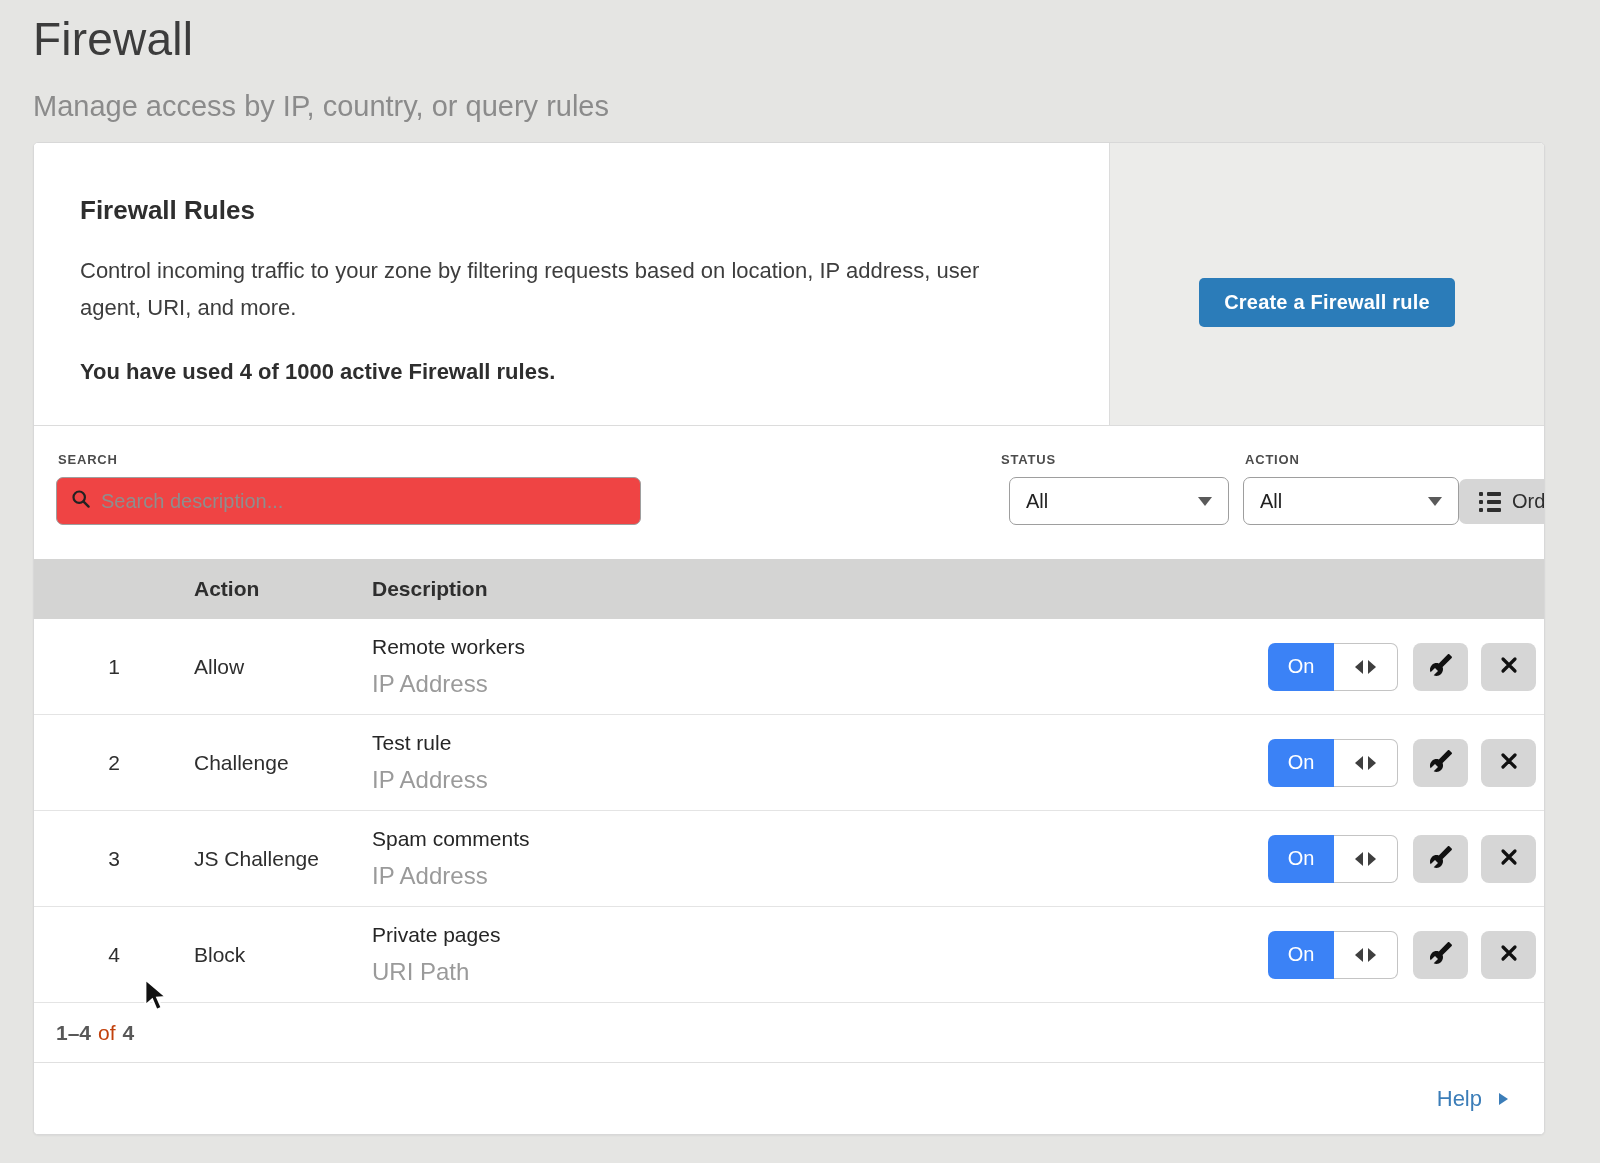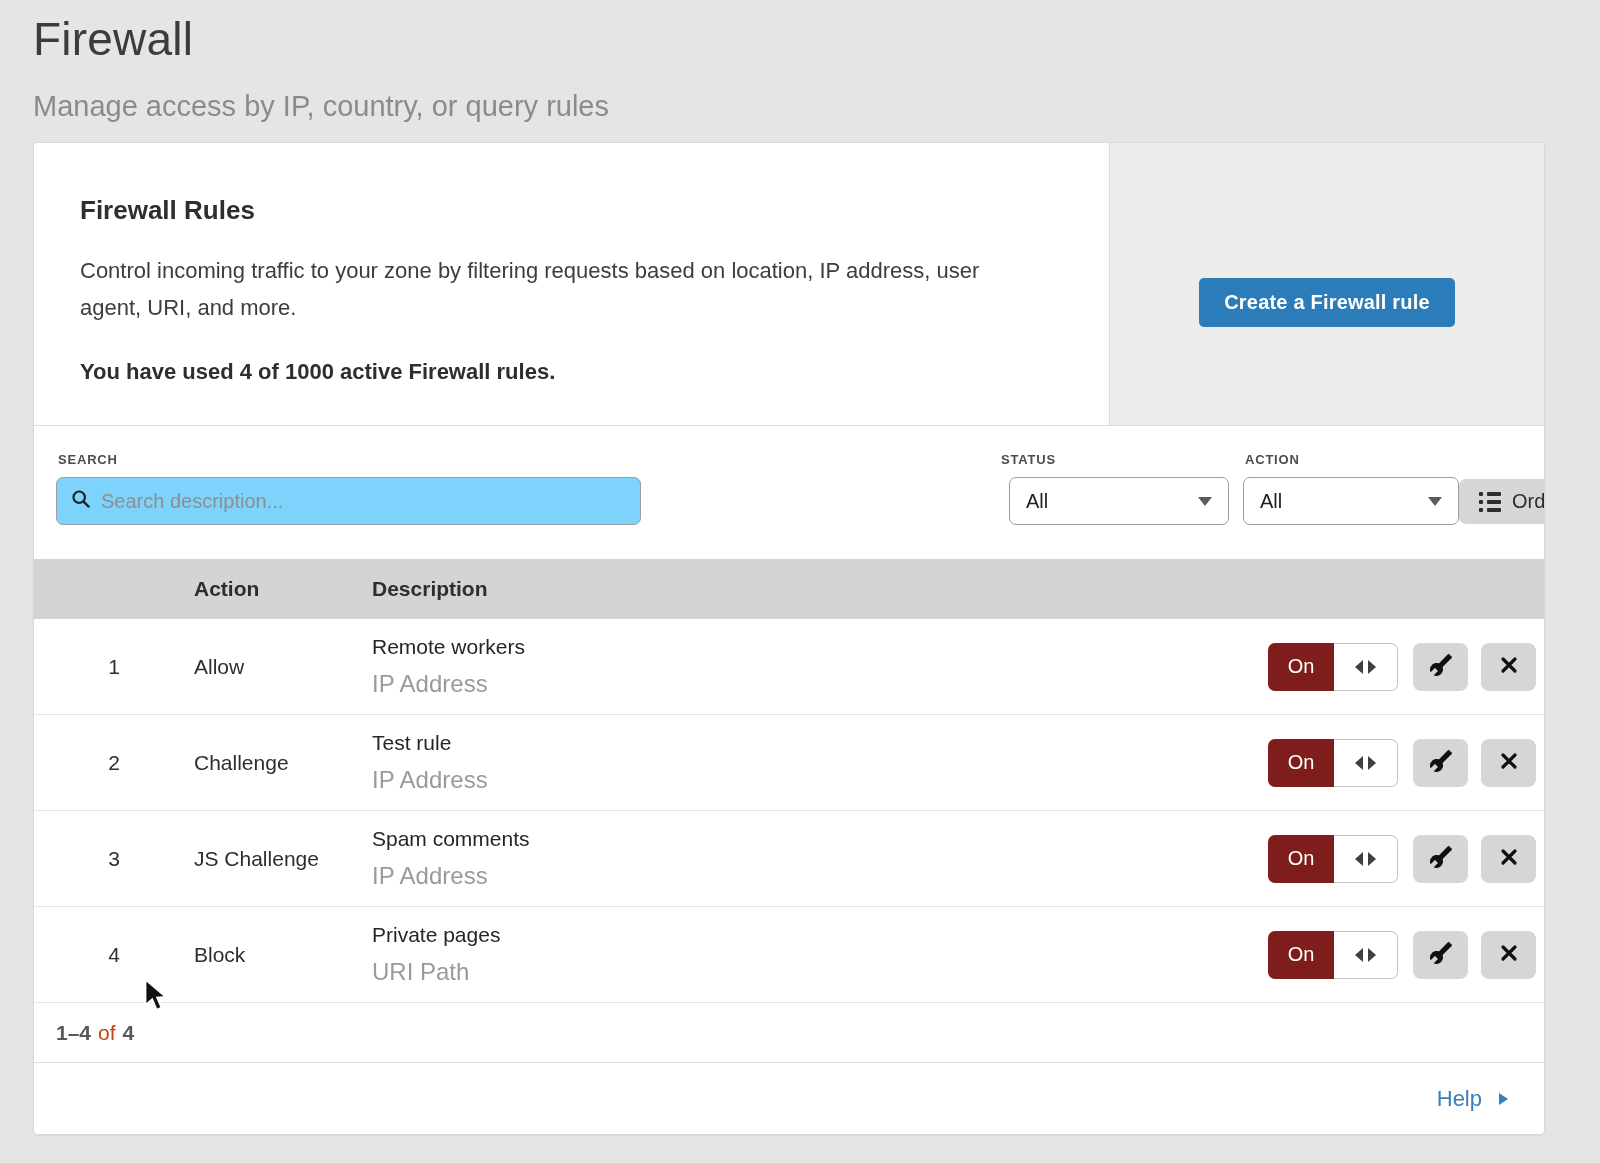--- a/index.html
+++ b/index.html
@@ -50,21 +50,21 @@
   
   .filters { display: flex; align-items: flex-start; padding: 26px 27px 34px 22px; flex: none; background: #fff; }
   .filter-group { display: flex; flex-direction: column; }
   .filter-label {
     font-size: 13px; font-weight: 700; color: #4c4c4c;
     letter-spacing: 0.8px; margin: 0 0 10px 2px;
   }
   .search-box {
     width: 585px; height: 48px;
     border: 1px solid #9e9e9e; border-radius: 7px;
-    display: flex; align-items: center; padding: 0 14px; background: #7dd3fc;
+    display: flex; align-items: center; padding: 0 14px; background: #ef4444;
   }
   .search-box input {
     border: none; outline: none; flex: 1; margin-left: 10px;
     font-family: inherit; font-size: 20px; color: #333; background: transparent;
   }
   .search-box input::placeholder { color: #8e8e8e; }
   .select-box {
     height: 48px; border: 1px solid #9e9e9e; border-radius: 7px; background: #fff;
     display: flex; align-items: center; justify-content: space-between;
     padding: 0 16px; font-size: 20px; color: #222; cursor: pointer;
@@ -105,21 +105,21 @@
   }
   .cell-num { width: 160px; flex: none; text-align: center; font-size: 21px; color: #2e2e2e; }
   .cell-action { width: 178px; flex: none; font-size: 21px; color: #2e2e2e; }
   .cell-desc { flex: 1; }
   .desc-title { font-size: 21px; color: #262626; }
   .desc-sub { margin-top: 11px; font-size: 24px; color: #9a9a9a; }
   .cell-controls { flex: none; display: flex; align-items: center; padding-right: 8px; }
 
   .toggle { display: flex; height: 48px; cursor: pointer; }
   .toggle-on {
-    width: 66px; background: #7f1d1d; color: #fff;
+    width: 66px; background: #3b82f6; color: #fff;
     border-radius: 7px 0 0 7px;
     display: flex; align-items: center; justify-content: center;
     font-size: 20px;
     margin-left: 40px;
   }
   .toggle-arrows {
     width: 64px; background: #fff;
     border: 1px solid #c4c4c4; border-left: none;
     border-radius: 0 7px 7px 0;
     display: flex; align-items: center; justify-content: center; gap: 5px;

